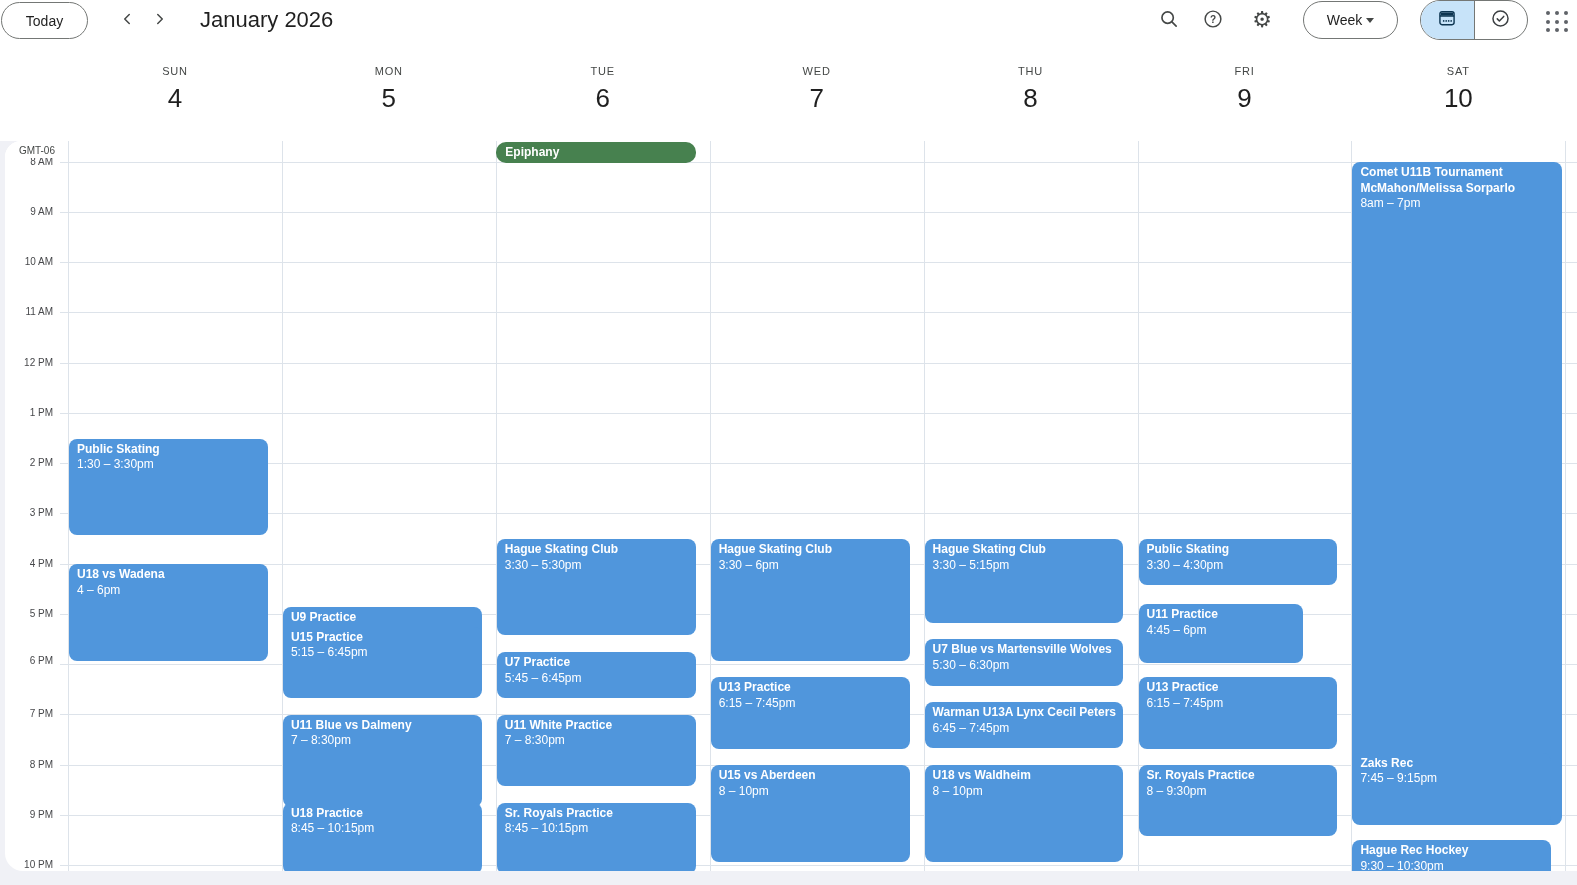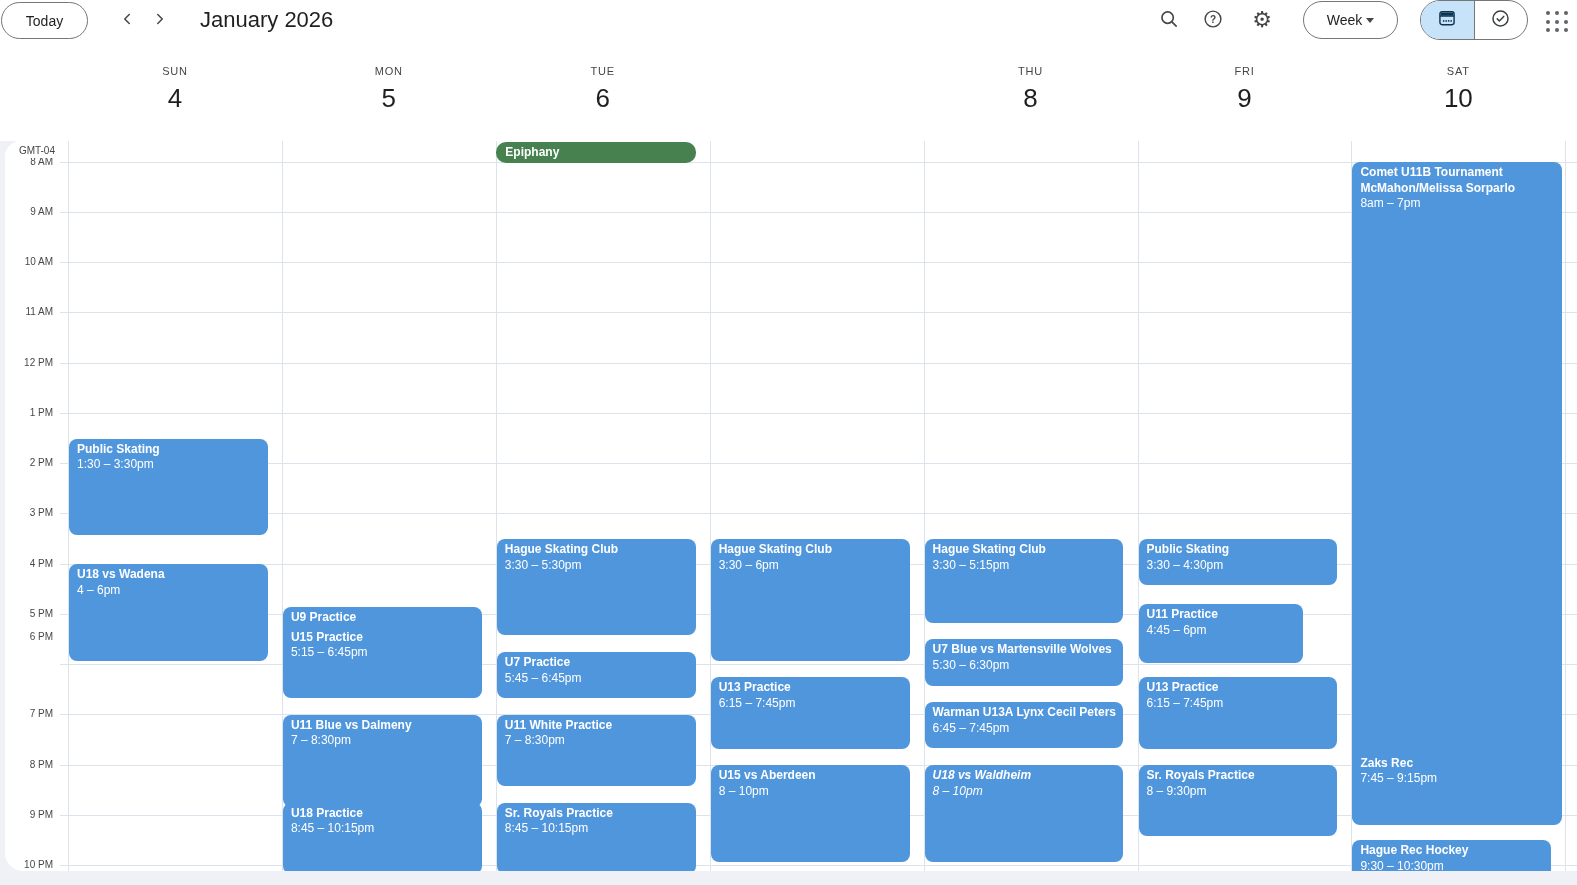--- a/index.html
+++ b/index.html
@@ -139,20 +139,21 @@
       <i></i>
       <i></i>
   </div>
   <span class="notif-dot" style="left:1552px; top:0; width:6px; height:6px; border-width:1px;"></span>
 </div>
 
 <div class="dayheader-row" id="day-headers">
     <div class="day-head" style="left: 68px; width: 213.9px;"><div class="day-wd">SUN</div><div class="day-num">4</div></div>
     <div class="day-head" style="left: 281.9px; width: 213.9px;"><div class="day-wd">MON</div><div class="day-num">5</div></div>
     <div class="day-head" style="left: 495.8px; width: 213.9px;"><div class="day-wd">TUE</div><div class="day-num">6</div></div>
+    <div class="day-head" style="left: 709.7px; width: 213.9px;"><div class="day-wd">WED</div><div class="day-num">7</div></div>
     <div class="day-head" style="left: 923.6px; width: 213.9px;"><div class="day-wd">THU</div><div class="day-num">8</div></div>
     <div class="day-head" style="left: 1137.5px; width: 213.9px;"><div class="day-wd">FRI</div><div class="day-num">9</div></div>
     <div class="day-head" style="left: 1351.4px; width: 213.9px;"><div class="day-wd">SAT</div><div class="day-num">10</div></div>
   </div>
 
 <div class="main-bg">
   <div class="card" id="card">
 
   <div class="hour-line" style="top: 20.8px;"></div>
       <div class="time-label" style="top: 14.8px;">8 AM</div>
@@ -168,31 +169,31 @@
       <div class="time-label" style="top: 265.95px;">1 PM</div>
       <div class="hour-line" style="top: 322.18px;"></div>
       <div class="time-label" style="top: 316.18px;">2 PM</div>
       <div class="hour-line" style="top: 372.41px;"></div>
       <div class="time-label" style="top: 366.41px;">3 PM</div>
       <div class="hour-line" style="top: 422.64px;"></div>
       <div class="time-label" style="top: 416.64px;">4 PM</div>
       <div class="hour-line" style="top: 472.87px;"></div>
       <div class="time-label" style="top: 466.87px;">5 PM</div>
       <div class="hour-line" style="top: 523.1px;"></div>
-      <div class="time-label" style="top: 490px;">6 PM</div>
+      <div class="time-label" style="top: 514px;">6 PM</div>
       <div class="hour-line" style="top: 573.33px;"></div>
       <div class="time-label" style="top: 567.33px;">7 PM</div>
       <div class="hour-line" style="top: 623.56px;"></div>
       <div class="time-label" style="top: 617.56px;">8 PM</div>
       <div class="hour-line" style="top: 673.79px;"></div>
       <div class="time-label" style="top: 667.79px;">9 PM</div>
       <div class="hour-line" style="top: 724.02px;"></div>
       <div class="time-label" style="top: 718.02px;">10 PM</div>
       <div class="gutter-mask"></div>
-      <div class="tz-label">GMT-04</div>
+      <div class="tz-label">GMT-06</div>
       <div class="day-sep" style="left: 63px;"></div>
       <div class="day-sep" style="left: 276.9px;"></div>
       <div class="day-sep" style="left: 490.8px;"></div>
       <div class="day-sep" style="left: 704.7px;"></div>
       <div class="day-sep" style="left: 918.6px;"></div>
       <div class="day-sep" style="left: 1132.5px;"></div>
       <div class="day-sep" style="left: 1346.4px;"></div>
       <div class="day-sep" style="left: 1560.3px;"></div>
       <div class="day-col" style="left: 63px; width: 213.9px;">
         <div class="ev" style="background: rgb(80, 150, 220); top: 297.565px; height: 96.46px; width: 198.9px;">
@@ -261,21 +262,21 @@
           <div class="ev-time">3:30 – 5:15pm</div>
         </div>
         <div class="ev" style="background: rgb(80, 150, 220); top: 498.485px; height: 46.23px; width: 198.9px;">
           <div class="ev-title">U7 Blue vs Martensville Wolves</div>
           <div class="ev-time">5:30 – 6:30pm</div>
         </div>
         <div class="ev" style="background: rgb(80, 150, 220); top: 561.272px; height: 46.23px; width: 198.9px;">
           <div class="ev-title">Warman U13A Lynx Cecil Peters</div>
           <div class="ev-time">6:45 – 7:45pm</div>
         </div>
-        <div class="ev" style="background: rgb(80, 150, 220); top: 624.06px; height: 96.46px; width: 198.9px; font-style: italic;">
+        <div class="ev" style="background: rgb(80, 150, 220); top: 624.06px; height: 96.46px; width: 198.9px;">
           <div class="ev-title">U18 vs Waldheim</div>
           <div class="ev-time">8 – 10pm</div>
         </div>
       </div>
       <div class="day-col" style="left: 1132.5px; width: 213.9px;">
         <div class="ev" style="background: rgb(80, 150, 220); top: 398.025px; height: 46.23px; width: 198.9px;">
           <div class="ev-title">Public Skating</div>
           <div class="ev-time">3:30 – 4:30pm</div>
         </div>
         <div class="ev" style="background: rgb(80, 150, 220); top: 463px; height: 58.7875px; width: 164px;">

